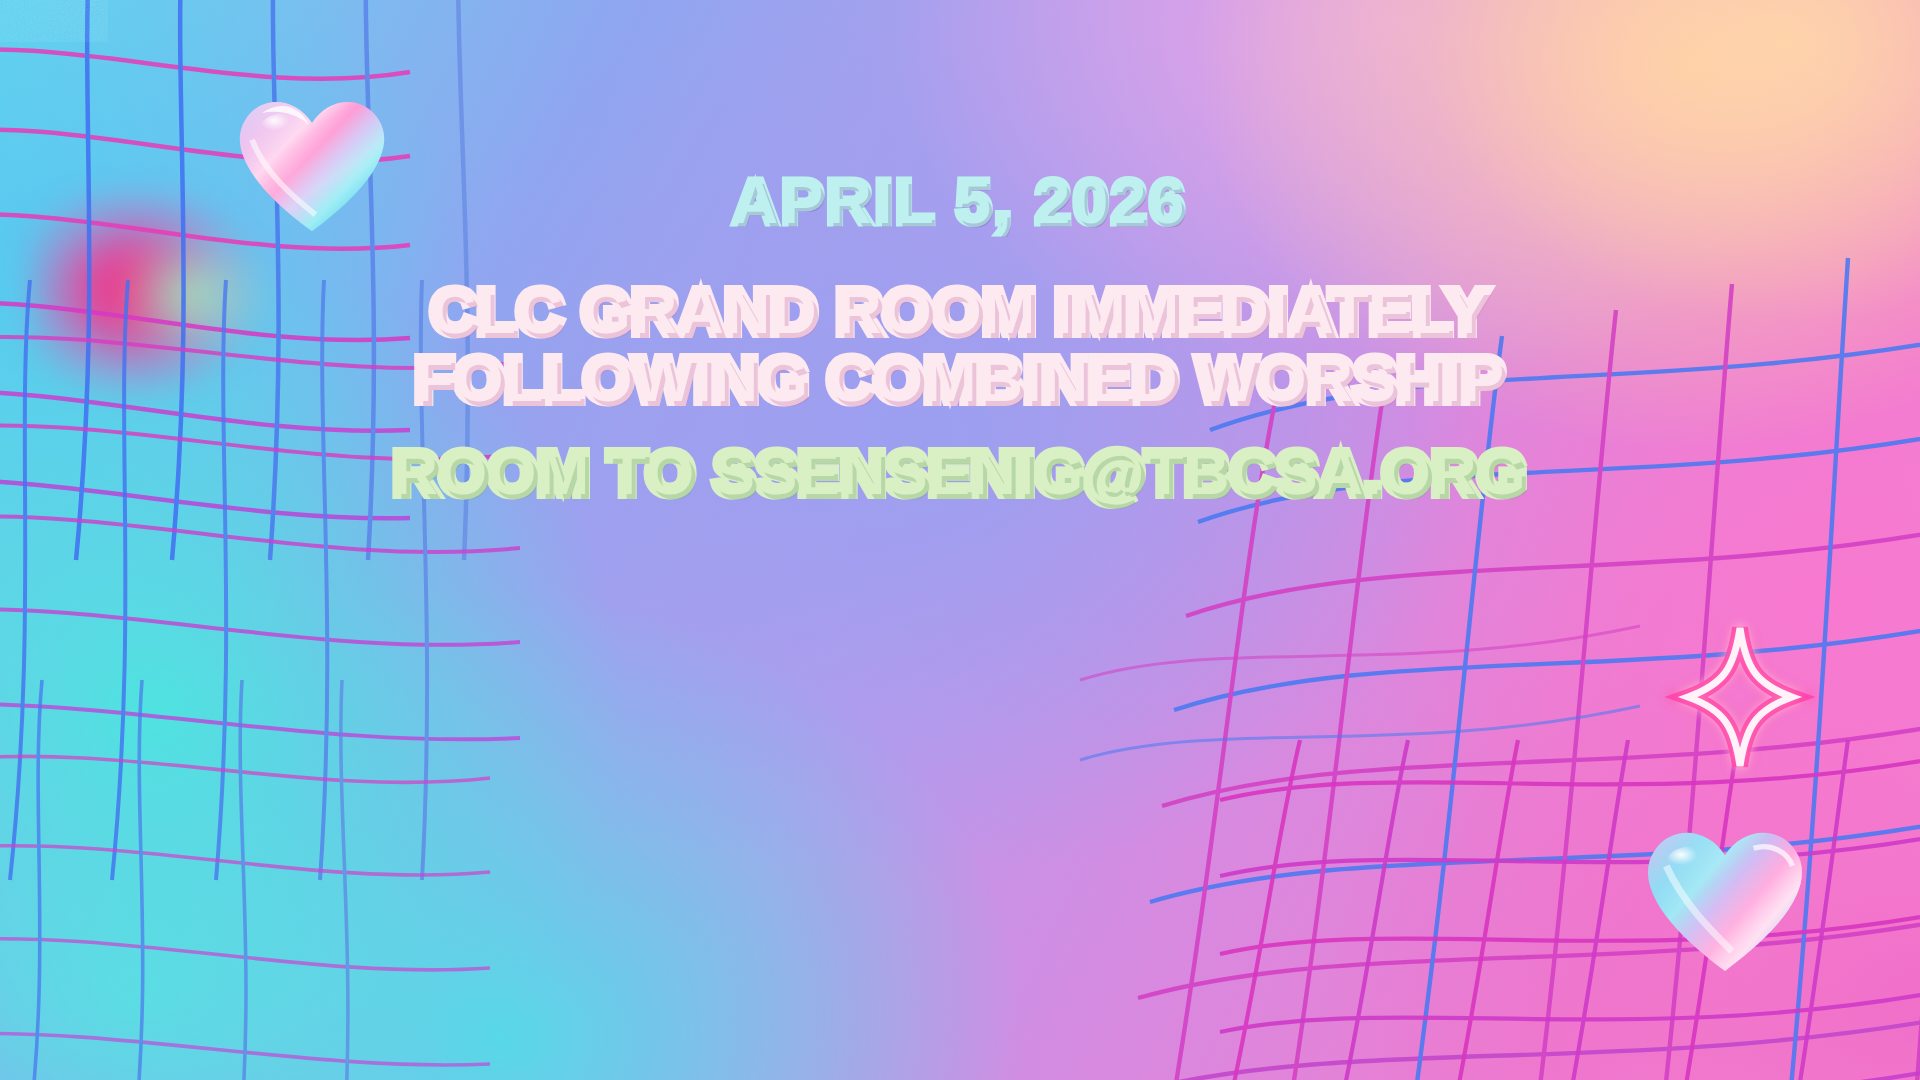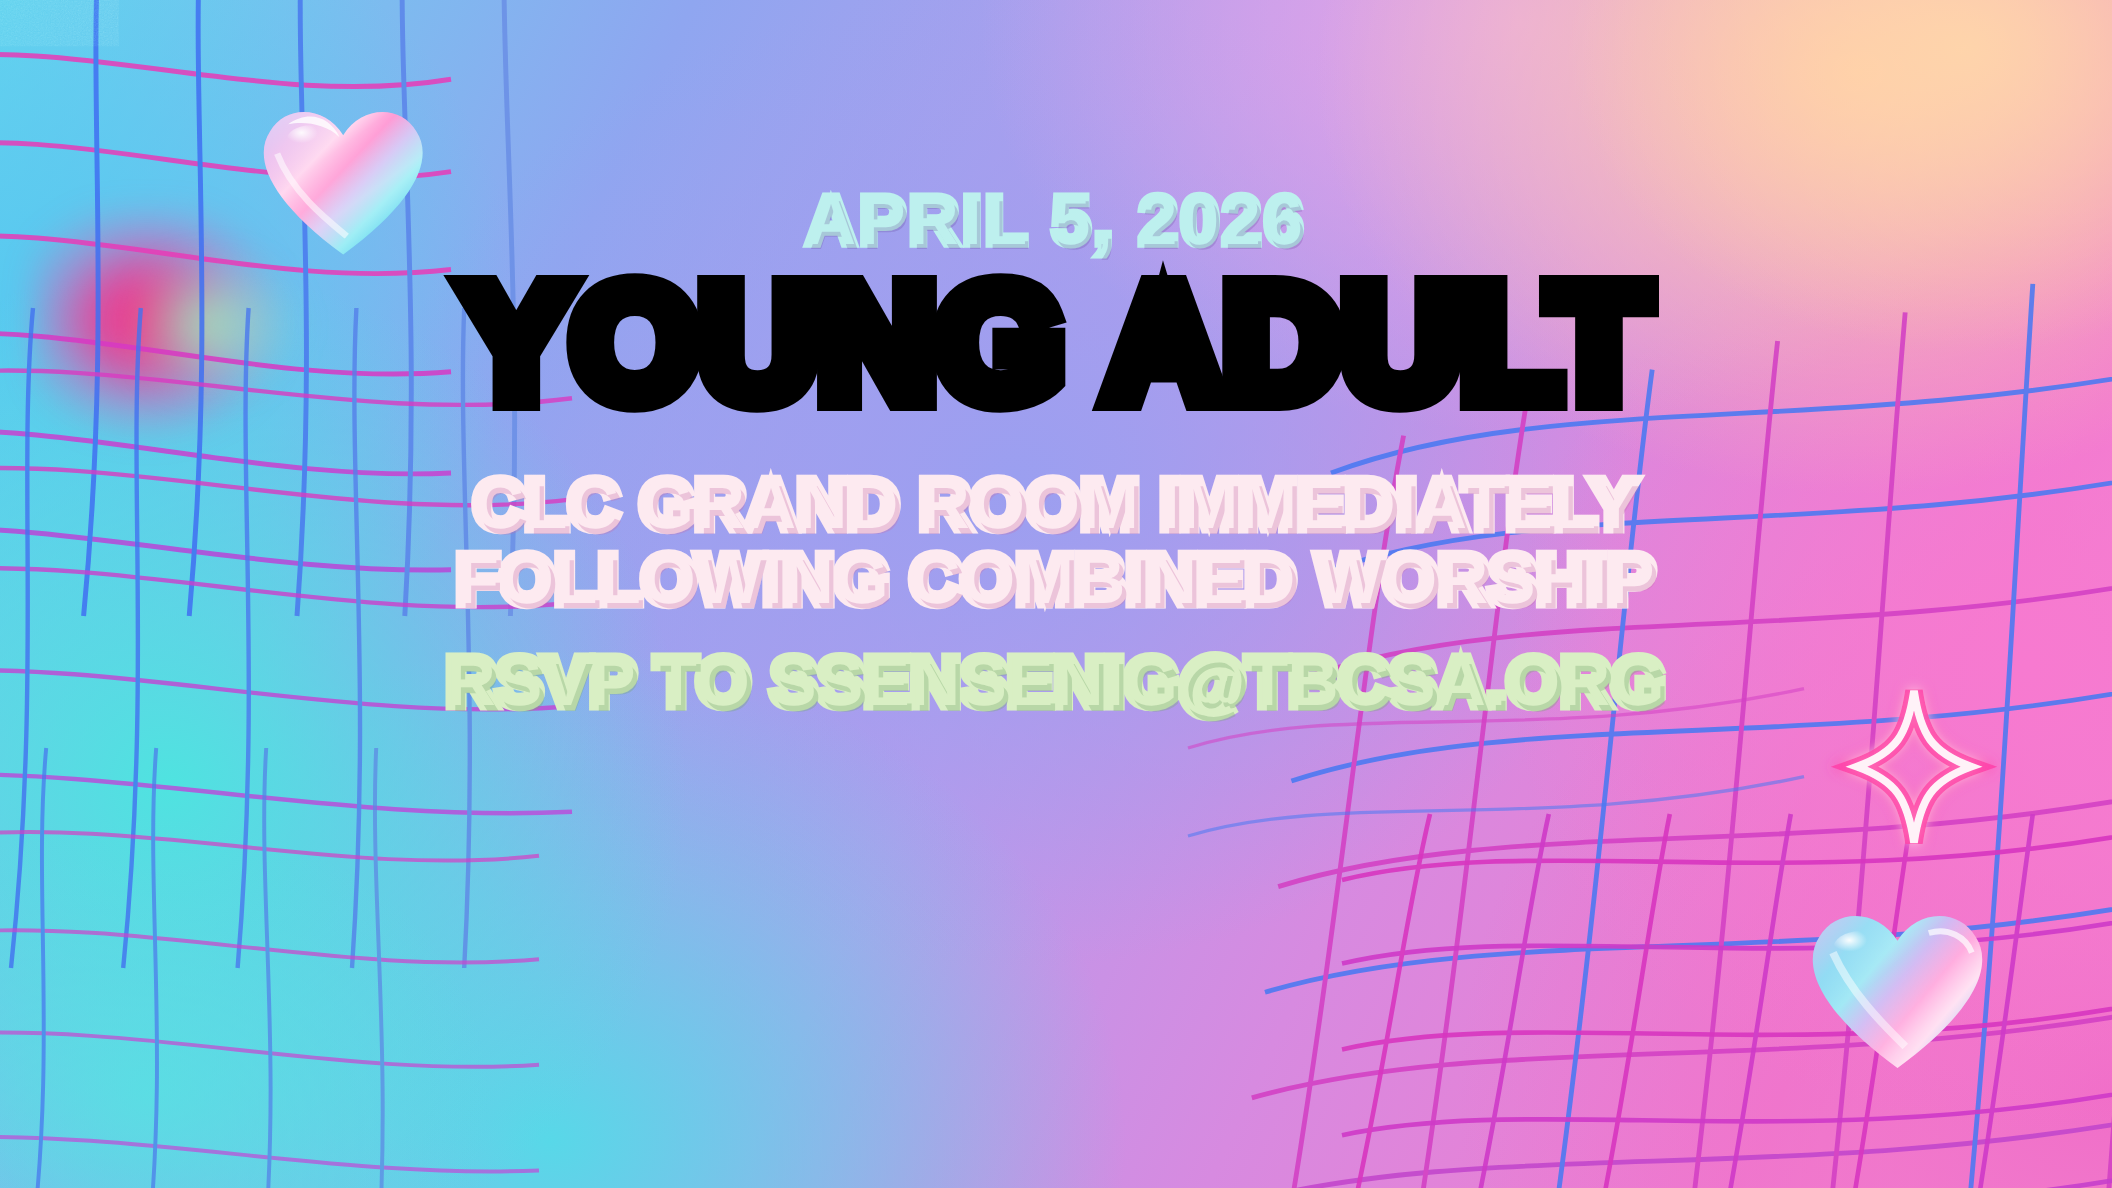--- a/index.html
+++ b/index.html
@@ -332,24 +332,23 @@
       <feColorMatrix type="saturate" values="0"></feColorMatrix>
     </filter>
     <rect width="100%" height="100%" filter="url(#noiseFilter)"></rect>
   </svg>
 
   <div class="content">
 
     <div class="date-line">APRIL 5, 2026</div>
 
     <div class="headline">
-      <span class="hl1">YOUNG ADULT</span>
     </div>
 
     <div class="sub-block">
       <div class="sub-line">CLC GRAND ROOM IMMEDIATELY</div>
       <div class="sub-line">FOLLOWING COMBINED WORSHIP</div>
     </div>
 
-    <div class="rsvp-line">RSVP TO SSENSENIG@TBCSA.ORG</div>
+    <div class="rsvp-line">ROOM TO SSENSENIG@TBCSA.ORG</div>
   </div>
 
 </div>
 
 </body></html>

